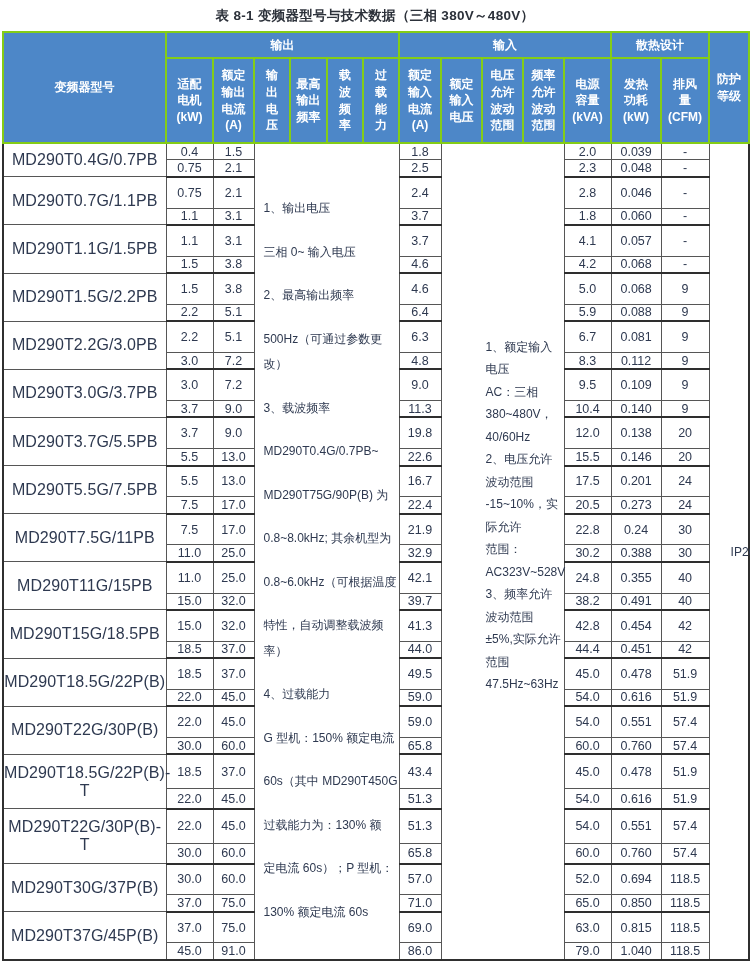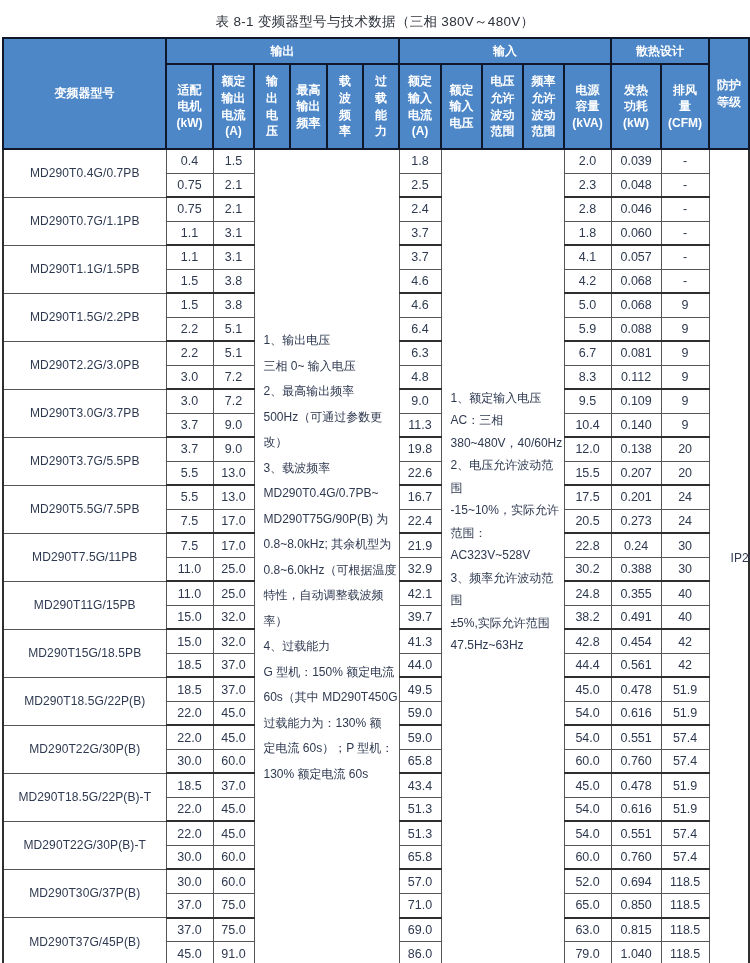--- a/index.html
+++ b/index.html
@@ -11,71 +11,71 @@
     font-family: "Liberation Sans", "DejaVu Sans", sans-serif;
     overflow: hidden;
   }
   .page {
     width: 750px;
     height: 963px;
     position: relative;
   }
   .doc-title {
     text-align: center;
-    padding-top: 13px;
+    padding-top: 7px;
     font-size: 13.5px;
-    font-weight: normal;
+    font-weight: bold;
     color: #2c313a;
     letter-spacing: 0.3px;
   }
   table.spec {
     border-collapse: collapse;
     table-layout: fixed;
     width: 746px;
     height: 930px;
     margin: 6px 0 0 2px;
     border: 2px solid #2f2f2f;
   }
   thead th {
     background: #4d87c8;
     color: #ffffff;
-    border: 2px solid #0f172a;
+    border: 2px solid #84cc16;
     font-size: 12px;
     font-weight: bold;
     text-align: center;
     vertical-align: middle;
     padding: 0;
     white-space: pre-line;
     line-height: 1.38;
   }
   tr.hr1 th { height: 24px; }
   tr.hr2 th { height: 83px; }
   tbody td {
     border: 1px solid #565656;
     color: #2e3950;
     font-size: 12.5px;
     text-align: center;
     vertical-align: middle;
     padding: 0;
   }
   tbody td.model {
-    font-size: 12px;
+    font-size: 16px;
     letter-spacing: 0.1px;
   }
   tbody tr.gend td { border-bottom: 2px solid #2e2e2e; }
   td.notes {
     text-align: left;
     vertical-align: middle;
     font-size: 12px;
     padding-left: 9px;
     background: #ffffff;
   }
-  td.out-notes .nline { line-height: 25.5px; }
+  td.out-notes .nline { line-height: 25.5px; margin-top: 18px; }
   td.in-notes { padding-bottom: 72px; }
-  td.in-notes .nline { line-height: 22.5px; }
+  td.in-notes .nline { line-height: 22.5px; margin-left: 35px; }
   td.prot { font-size: 12px; font-weight: normal; padding-left: 21px; }
 </style>
 </head>
 <body>
 
 <div class="page">
   <div class="doc-title">表 8-1 变频器型号与技术数据（三相 380V～480V）</div>
 
   <table class="spec">
     <colgroup>
@@ -293,21 +293,21 @@
           <td class="num">19.8</td>
           <td class="num">12.0</td>
           <td class="num">0.138</td>
           <td class="num">20</td>
         </tr>
         <tr class="gend">
           <td class="num">5.5</td>
           <td class="num">13.0</td>
           <td class="num">22.6</td>
           <td class="num">15.5</td>
-          <td class="num">0.207</td>
+          <td class="num">0.146</td>
           <td class="num">20</td>
         </tr>
         <tr>
           <td class="model" rowspan="2">MD290T5.5G/7.5PB</td>
           <td class="num">5.5</td>
           <td class="num">13.0</td>
           <td class="num">16.7</td>
           <td class="num">17.5</td>
           <td class="num">0.201</td>
           <td class="num">24</td>
@@ -361,21 +361,21 @@
           <td class="num">41.3</td>
           <td class="num">42.8</td>
           <td class="num">0.454</td>
           <td class="num">42</td>
         </tr>
         <tr class="gend">
           <td class="num">18.5</td>
           <td class="num">37.0</td>
           <td class="num">44.0</td>
           <td class="num">44.4</td>
-          <td class="num">0.561</td>
+          <td class="num">0.451</td>
           <td class="num">42</td>
         </tr>
         <tr>
           <td class="model" rowspan="2">MD290T18.5G/22P(B)</td>
           <td class="num">18.5</td>
           <td class="num">37.0</td>
           <td class="num">49.5</td>
           <td class="num">45.0</td>
           <td class="num">0.478</td>
           <td class="num">51.9</td>

